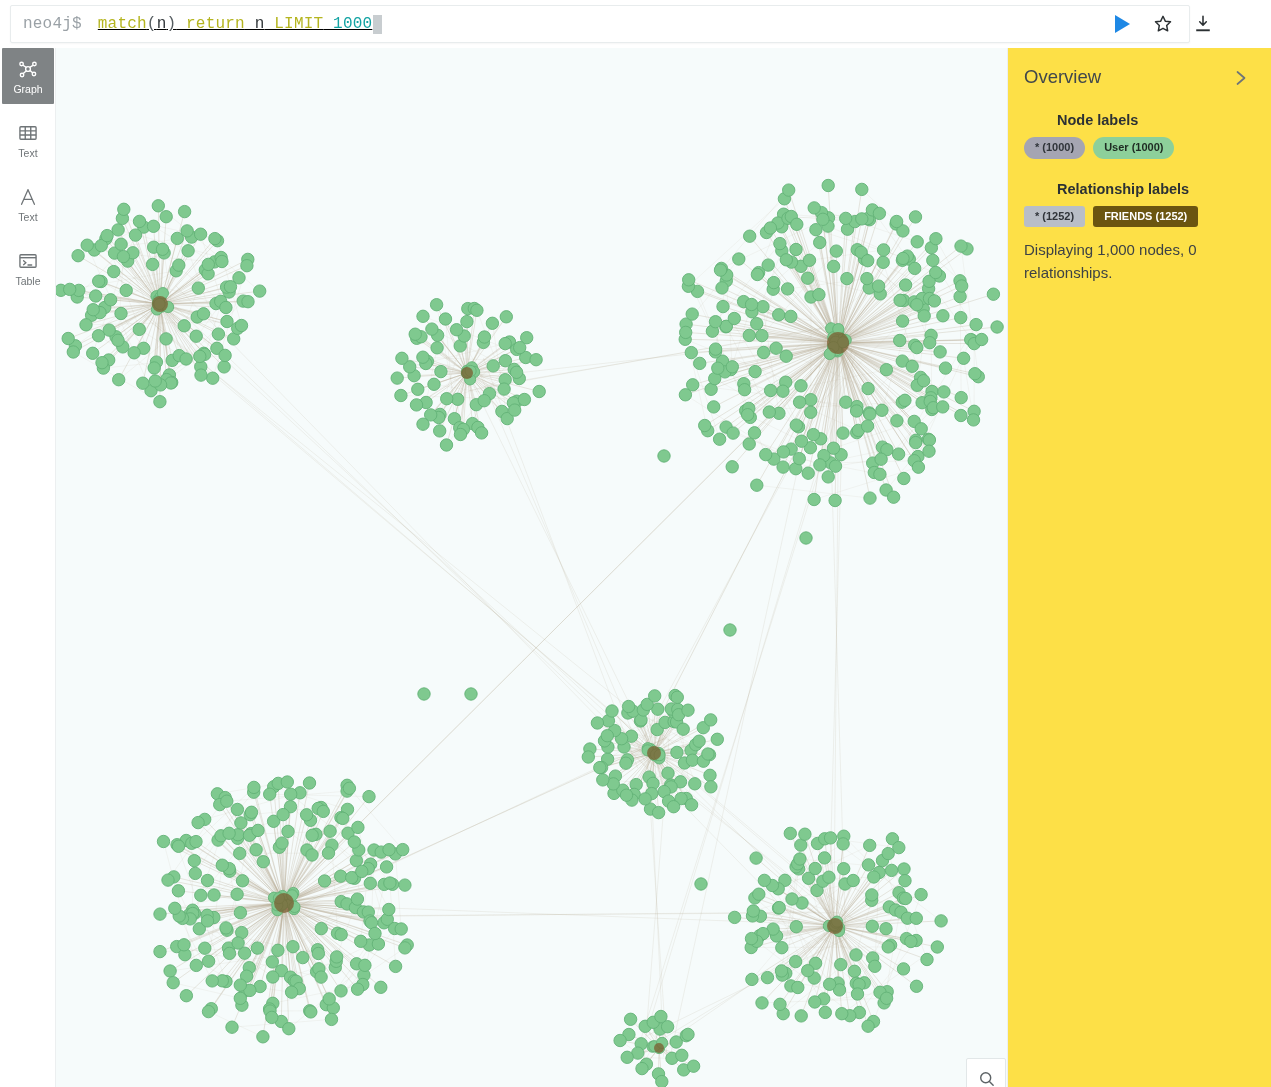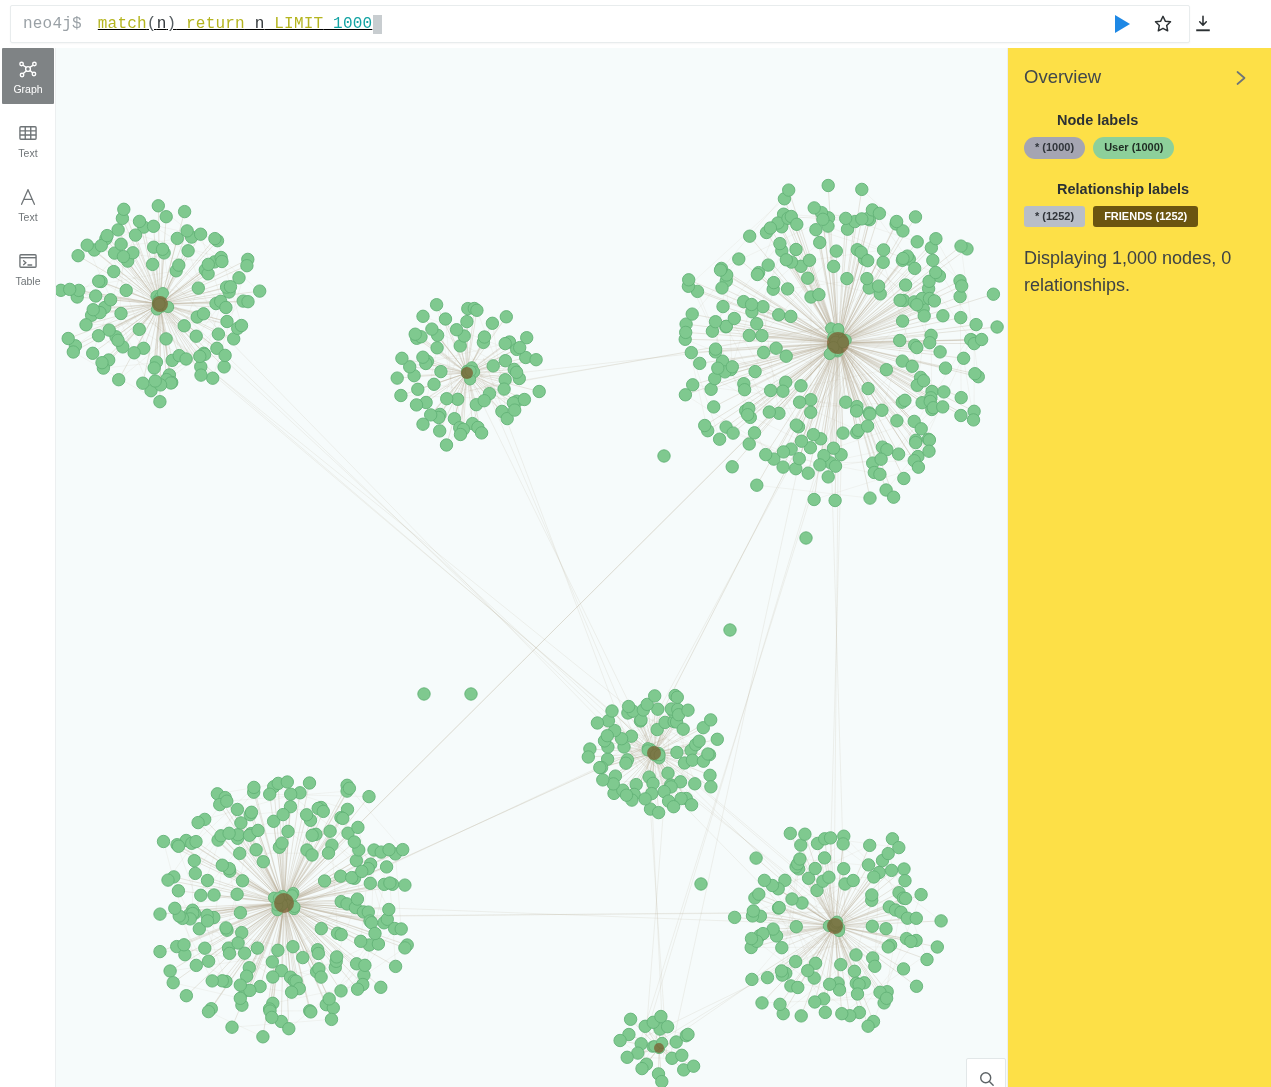--- a/index.html
+++ b/index.html
@@ -138,21 +138,21 @@
   .badge-row { display: flex; flex-wrap: wrap; gap: 8px; }
   .badge {
     font-size: 11px; font-weight: 700;
     padding: 4px 11px 5px 11px;
     cursor: pointer; white-space: nowrap;
     line-height: 1.15;
   }
   .badge.pill { border-radius: 12px; }
   .badge.rect { border-radius: 3px; }
   #ov-displaying {
-    margin-top: 18px; font-size: 18px;
+    margin-top: 12px; font-size: 15px;
     color: #3d4245; line-height: 1.5;
   }
 </style>
 </head>
 <body>
 
 <div id="editor-bar">
   <div id="editor-input-wrap">
     <span id="prompt">neo4j$</span>
     <span id="query-line">

